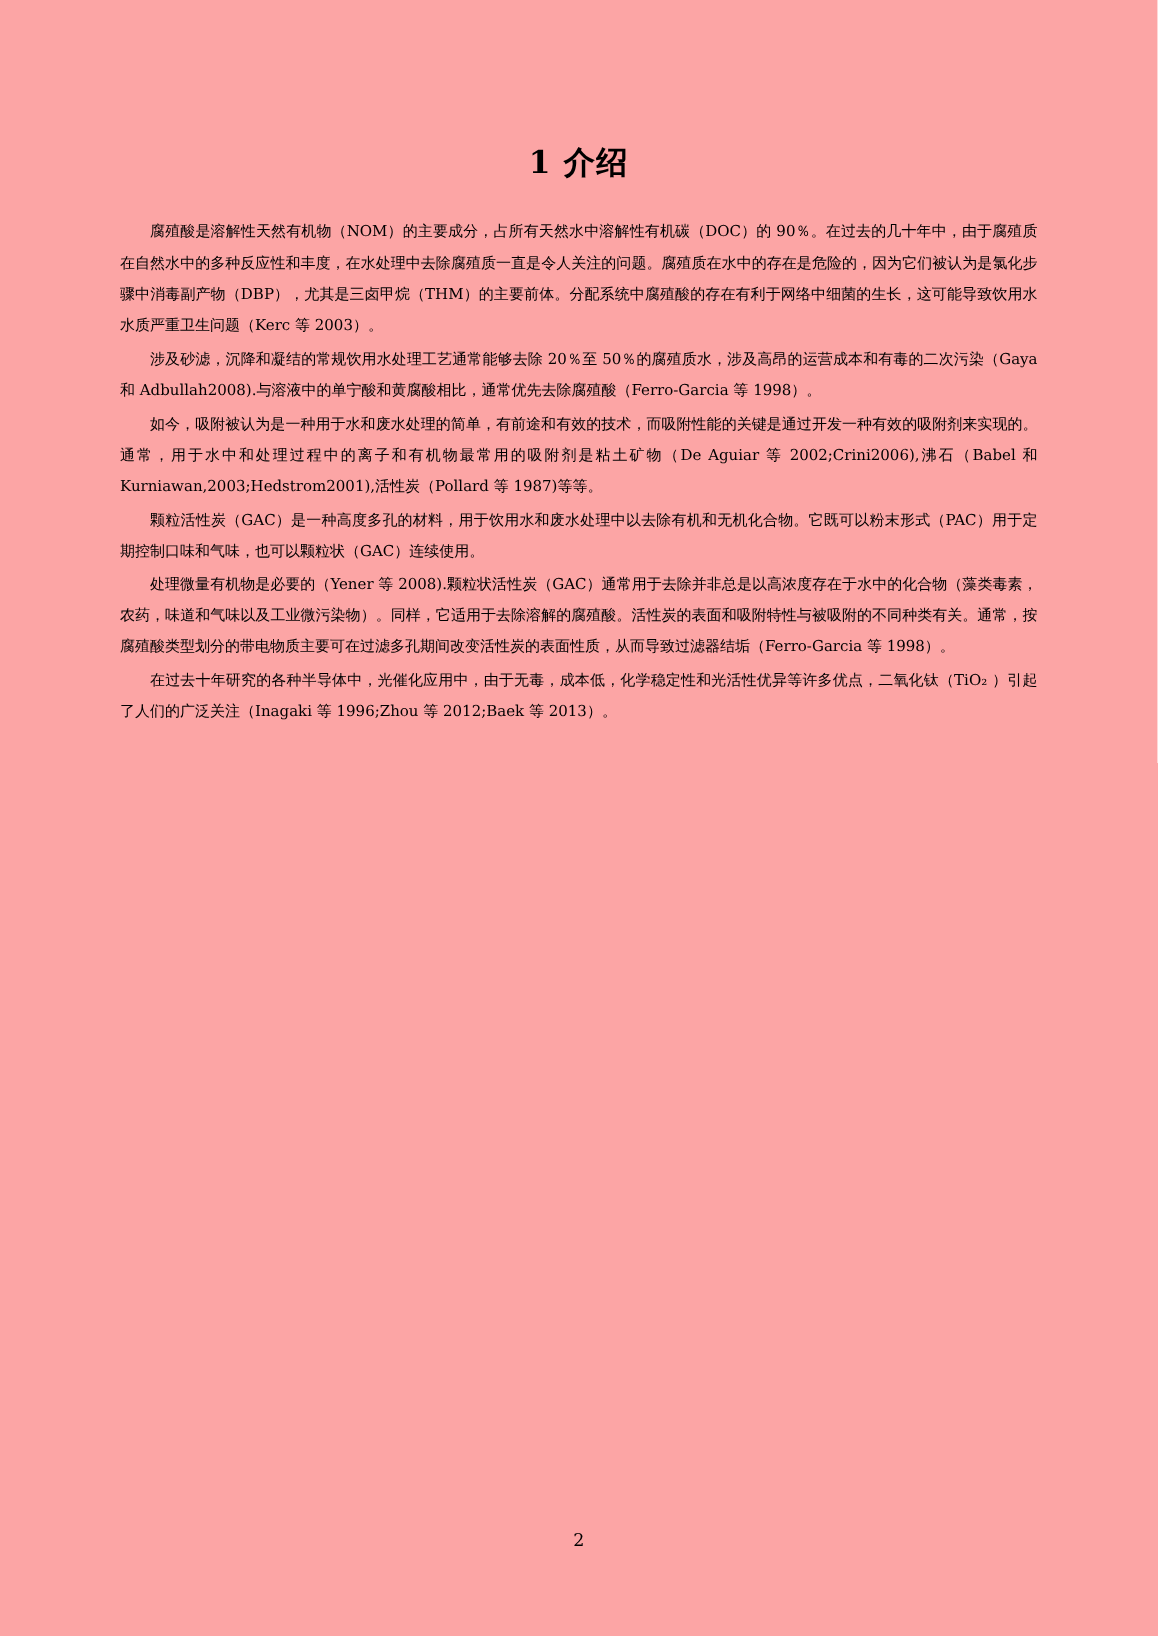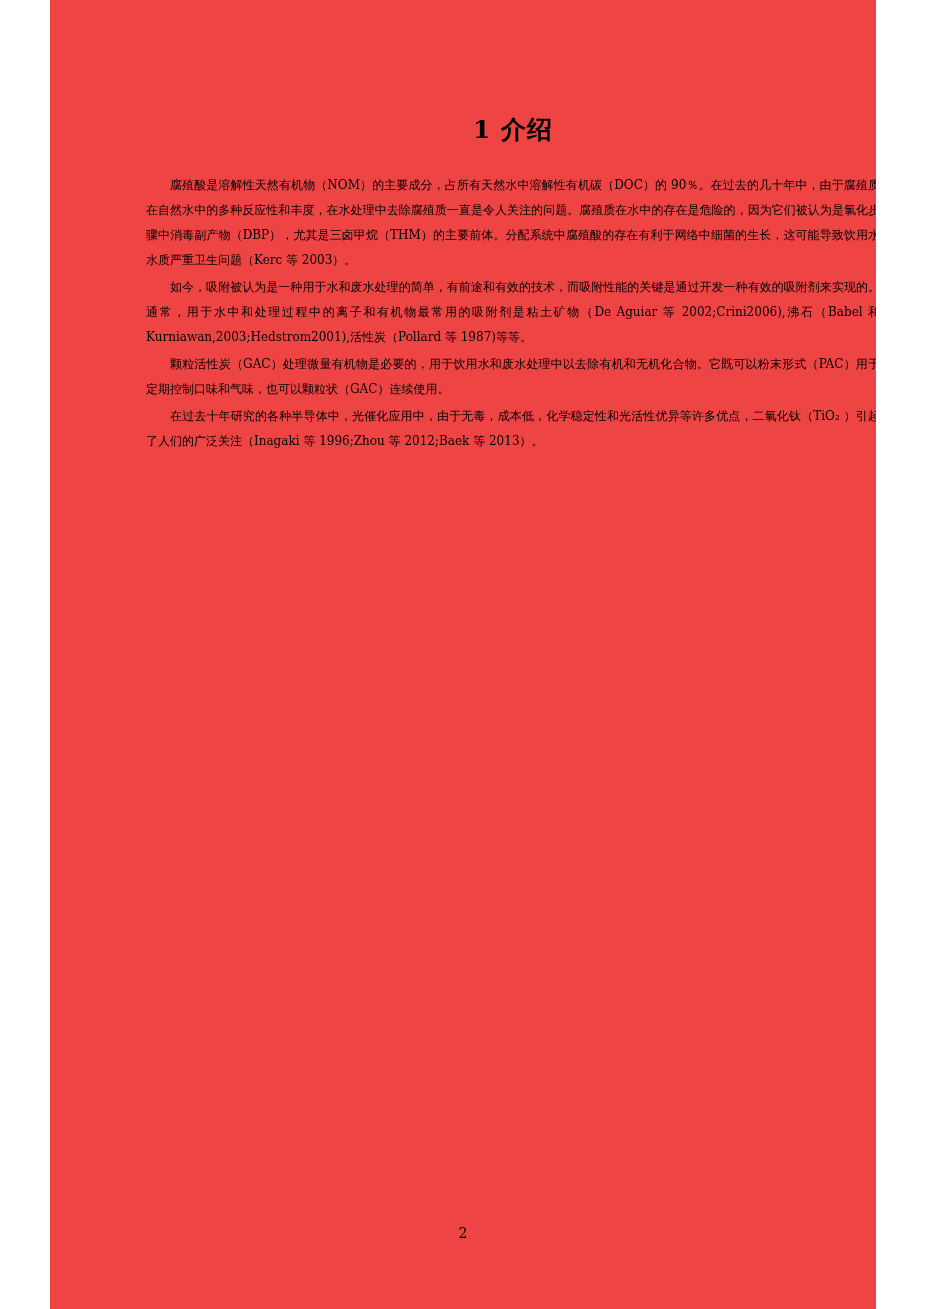--- a/index.html
+++ b/index.html
@@ -2,23 +2,23 @@
 <html><head>
 <meta charset="utf-8">
 <style>
   html, body {
     margin: 0;
     padding: 0;
     background: #ffffff;
   }
   .page {
     position: relative;
-    width: 826px;
+    width: 926px;
     height: 1309px;
-    background: #ef4444;
+    background: #fca5a5;
     margin: 0 auto;
     box-sizing: border-box;
     font-family: "DejaVu Serif", "Liberation Serif", serif;
     color: #000000;
     overflow: hidden;
   }
   .content {
     position: absolute;
     left: 96px;
     top: 112px;
@@ -52,18 +52,20 @@
     font-family: "DejaVu Serif", "Liberation Serif", serif;
   }
 </style>
 </head>
 <body>
 
 <div class="page">
   <div class="content">
     <h1 class="doc-title">1 介绍</h1>
     <p class="para">腐殖酸是溶解性天然有机物（NOM）的主要成分，占所有天然水中溶解性有机碳（DOC）的 90％。在过去的几十年中，由于腐殖质在自然水中的多种反应性和丰度，在水处理中去除腐殖质一直是令人关注的问题。腐殖质在水中的存在是危险的，因为它们被认为是氯化步骤中消毒副产物（DBP），尤其是三卤甲烷（THM）的主要前体。分配系统中腐殖酸的存在有利于网络中细菌的生长，这可能导致饮用水水质严重卫生问题（Kerc 等 2003）。</p>
+    <p class="para">涉及砂滤，沉降和凝结的常规饮用水处理工艺通常能够去除 20％至 50％的腐殖质水，涉及高昂的运营成本和有毒的二次污染（Gaya 和 Adbullah2008).与溶液中的单宁酸和黄腐酸相比，通常优先去除腐殖酸（Ferro-Garcia 等 1998）。</p>
     <p class="para">如今，吸附被认为是一种用于水和废水处理的简单，有前途和有效的技术，而吸附性能的关键是通过开发一种有效的吸附剂来实现的。通常，用于水中和处理过程中的离子和有机物最常用的吸附剂是粘土矿物（De Aguiar 等 2002;Crini2006),沸石（Babel 和 Kurniawan,2003;Hedstrom2001),活性炭（Pollard 等 1987)等等。</p>
-    <p class="para">颗粒活性炭（GAC）处理微量有机物是必要的，用于饮用水和废水处理中以去除有机和无机化合物。它既可以粉末形式（PAC）用于定期控制口味和气味，也可以颗粒状（GAC）连续使用。</p>
+    <p class="para">颗粒活性炭（GAC）是一种高度多孔的材料，用于饮用水和废水处理中以去除有机和无机化合物。它既可以粉末形式（PAC）用于定期控制口味和气味，也可以颗粒状（GAC）连续使用。</p>
+    <p class="para">处理微量有机物是必要的（Yener 等 2008).颗粒状活性炭（GAC）通常用于去除并非总是以高浓度存在于水中的化合物（藻类毒素，农药，味道和气味以及工业微污染物）。同样，它适用于去除溶解的腐殖酸。活性炭的表面和吸附特性与被吸附的不同种类有关。通常，按腐殖酸类型划分的带电物质主要可在过滤多孔期间改变活性炭的表面性质，从而导致过滤器结垢（Ferro-Garcia 等 1998）。</p>
     <p class="para">在过去十年研究的各种半导体中，光催化应用中，由于无毒，成本低，化学稳定性和光活性优异等许多优点，二氧化钛（TiO₂ ）引起了人们的广泛关注（Inagaki 等 1996;Zhou 等 2012;Baek 等 2013）。</p>
   </div>
   <div class="page-number">2</div>
 </div>
 
 </body></html>

